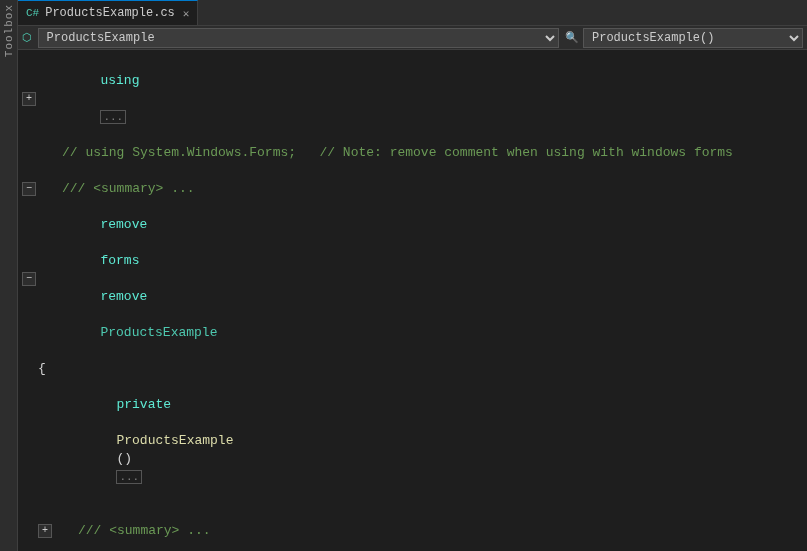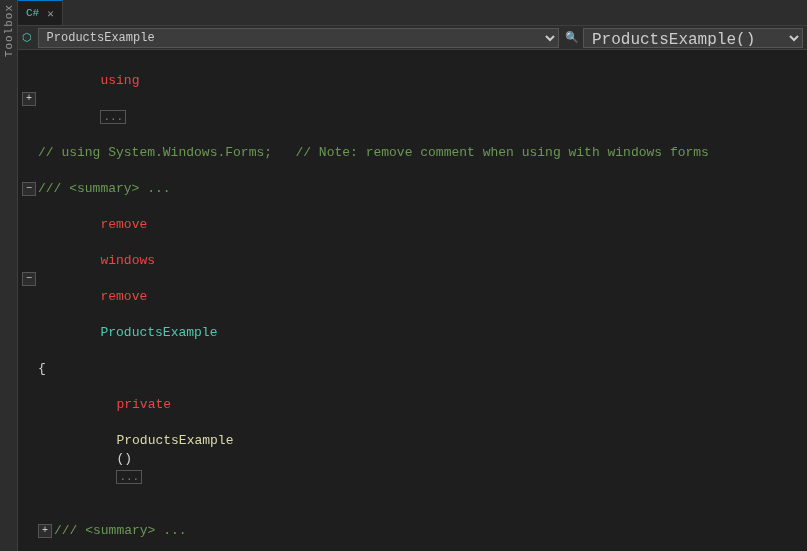--- a/index.html
+++ b/index.html
@@ -101,21 +101,21 @@
       font-size: 12px;
       font-family: 'Consolas', 'Courier New', monospace;
       padding: 1px 4px;
       height: 20px;
     }
     .nav-dropdown-right {
       width: 220px;
       background: #3c3c3c;
       border: 1px solid #555;
       color: #ccc;
-      font-size: 16px;
+      font-size: 12px;
       font-family: 'Consolas', 'Courier New', monospace;
       padding: 1px 4px;
       height: 20px;
     }
     .nav-search-icon {
       font-size: 11px;
       color: #999;
       margin-left: 2px;
     }
 
@@ -153,23 +153,23 @@
     .expand-placeholder {
       width: 16px;
       display: inline-block;
       flex-shrink: 0;
     }
     .line-content {
       display: inline;
     }
 
     
-    .kw { color: #ef4444; } 
+    .kw { color: #5eead4; } 
     .type { color: #4ec9b0; } 
-    .comment { color: #6a9955; } 
+    .comment { color: #6a9955; margin-left: 24px; } 
     .method { color: #dcdcaa; } 
     .punct { color: #d4d4d4; }
     .collapsed { color: #808080; border: 1px solid #555; padding: 0 2px; font-size: 11px; }
 
     .indent1 { padding-left: 20px; align-items: center; }
 
     
     .code-area::-webkit-scrollbar { width: 8px; height: 8px; }
     .code-area::-webkit-scrollbar-track { background: #1e1e1e; }
     .code-area::-webkit-scrollbar-thumb { background: #424242; }
@@ -179,20 +179,21 @@
 
 <div class="toolbox-sidebar">
   <span class="toolbox-label">Toolbox</span>
 </div>
 
 <div class="editor-area">
 
   <div class="tab-bar">
     <div class="tab">
       <span class="tab-icon">C#</span>
+      <span>ProductsExample.cs</span>
       <span class="close-btn">✕</span>
     </div>
   </div>
 
   <div class="nav-bar">
     <span class="nav-icon">⬡</span>
     <select class="nav-dropdown">
       <option>ProductsExample</option>
     </select>
     <span class="nav-search-icon">🔍</span>
@@ -225,21 +226,21 @@
     <div class="code-line">
       <div class="expand-btn">−</div>
       <span class="line-content comment">/// &lt;summary&gt; ...</span>
     </div>
 
     <div class="code-line">
       <div class="expand-btn">−</div>
       <span class="line-content">
         <span class="kw">remove</span>
         <span class="punct"> </span>
-        <span class="kw">windows</span>
+        <span class="kw">forms</span>
         <span class="punct"> </span>
         <span class="kw">remove</span>
         <span class="punct"> </span>
         <span class="type">ProductsExample</span>
       </span>
     </div>
 
     <div class="code-line">
       <div class="expand-placeholder"></div>
       <span class="line-content punct">{</span>

